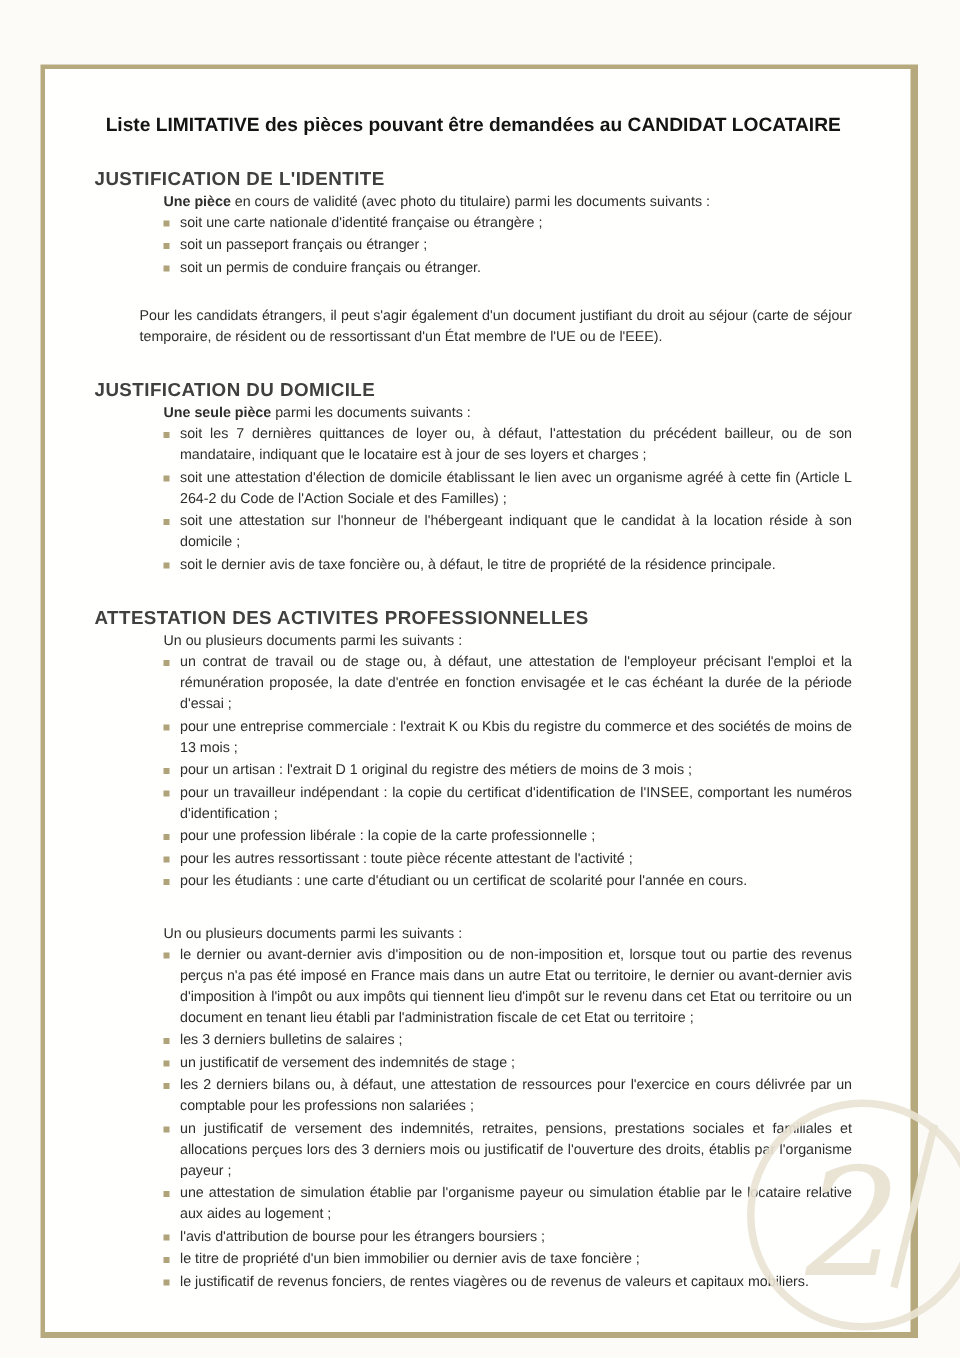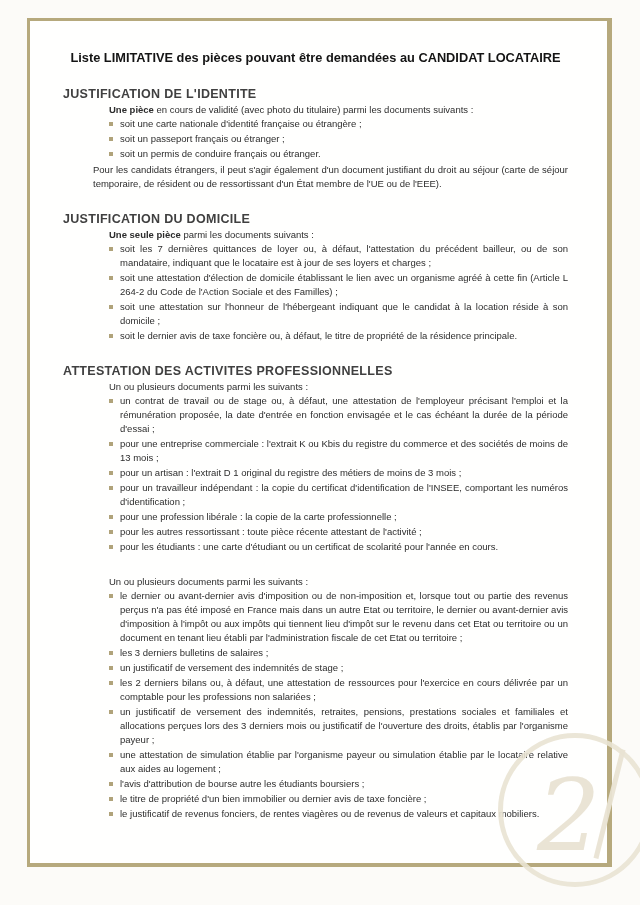--- a/index.html
+++ b/index.html
@@ -8,21 +8,21 @@
     overflow: hidden;
     background: #fcfbf8;
     font-family: "Liberation Sans", "DejaVu Sans", sans-serif;
   }
   .page {
     position: relative;
     width: 640px; height: 905px;
   }
   .page-frame {
     position: absolute;
-    left: 27px; top: 18px;
+    left: 27px; top: 43px;
     width: 585px; height: 849px;
     box-sizing: border-box;
     border-style: solid;
     border-color: #b6a97d;
     border-width: 3px 5px 4px 3px;
     background: #fffffe;
     z-index: 1;
   }
   .content {
     position: relative;
@@ -66,21 +66,21 @@
     padding-left: 57px;
     text-align: justify;
   }
   .doc-item .bullet {
     position: absolute;
     left: 46px; top: 4.5px;
     width: 4px; height: 4px;
     background: #b0a37a;
   }
   .sec-footer {
-    margin: 2px 0 0 0;
+    margin: 18px 0 0 0;
     padding-left: 30px;
     text-align: justify;
   }
   
   .watermark {
     position: absolute;
     left: 498px; top: 733px;
     width: 154px; height: 154px;
     box-sizing: border-box;
     border: 5px solid rgba(233,227,211,0.9);
@@ -153,21 +153,21 @@
 
   <div class="sec">
     <p class="sec-intro"><span class="intro-bold"></span><span class="intro-rest">Un ou plusieurs documents parmi les suivants :</span></p>
     <ul class="item-list">
               <li class="doc-item"><span class="bullet"></span><span>le dernier ou avant-dernier avis d'imposition ou de non-imposition et, lorsque tout ou partie des revenus perçus n'a pas été imposé en France mais dans un autre Etat ou territoire, le dernier ou avant-dernier avis d'imposition à l'impôt ou aux impôts qui tiennent lieu d'impôt sur le revenu dans cet Etat ou territoire ou un document en tenant lieu établi par l'administration fiscale de cet Etat ou territoire ;</span></li>
               <li class="doc-item"><span class="bullet"></span><span>les 3 derniers bulletins de salaires ;</span></li>
               <li class="doc-item"><span class="bullet"></span><span>un justificatif de versement des indemnités de stage ;</span></li>
               <li class="doc-item"><span class="bullet"></span><span>les 2 derniers bilans ou, à défaut, une attestation de ressources pour l'exercice en cours délivrée par un comptable pour les professions non salariées ;</span></li>
               <li class="doc-item"><span class="bullet"></span><span>un justificatif de versement des indemnités, retraites, pensions, prestations sociales et familiales et allocations perçues lors des 3 derniers mois ou justificatif de l'ouverture des droits, établis par l'organisme payeur ;</span></li>
               <li class="doc-item"><span class="bullet"></span><span>une attestation de simulation établie par l'organisme payeur ou simulation établie par le locataire relative aux aides au logement ;</span></li>
-              <li class="doc-item"><span class="bullet"></span><span>l'avis d'attribution de bourse autre les étudiants boursiers ;</span></li>
+              <li class="doc-item"><span class="bullet"></span><span>l'avis d'attribution de bourse pour les étrangers boursiers ;</span></li>
               <li class="doc-item"><span class="bullet"></span><span>le titre de propriété d'un bien immobilier ou dernier avis de taxe foncière ;</span></li>
               <li class="doc-item"><span class="bullet"></span><span>le justificatif de revenus fonciers, de rentes viagères ou de revenus de valeurs et capitaux mobiliers.</span></li>
             </ul>
 
   </div>
 </div>
     </div>
   </div>
 
   <div class="watermark">

